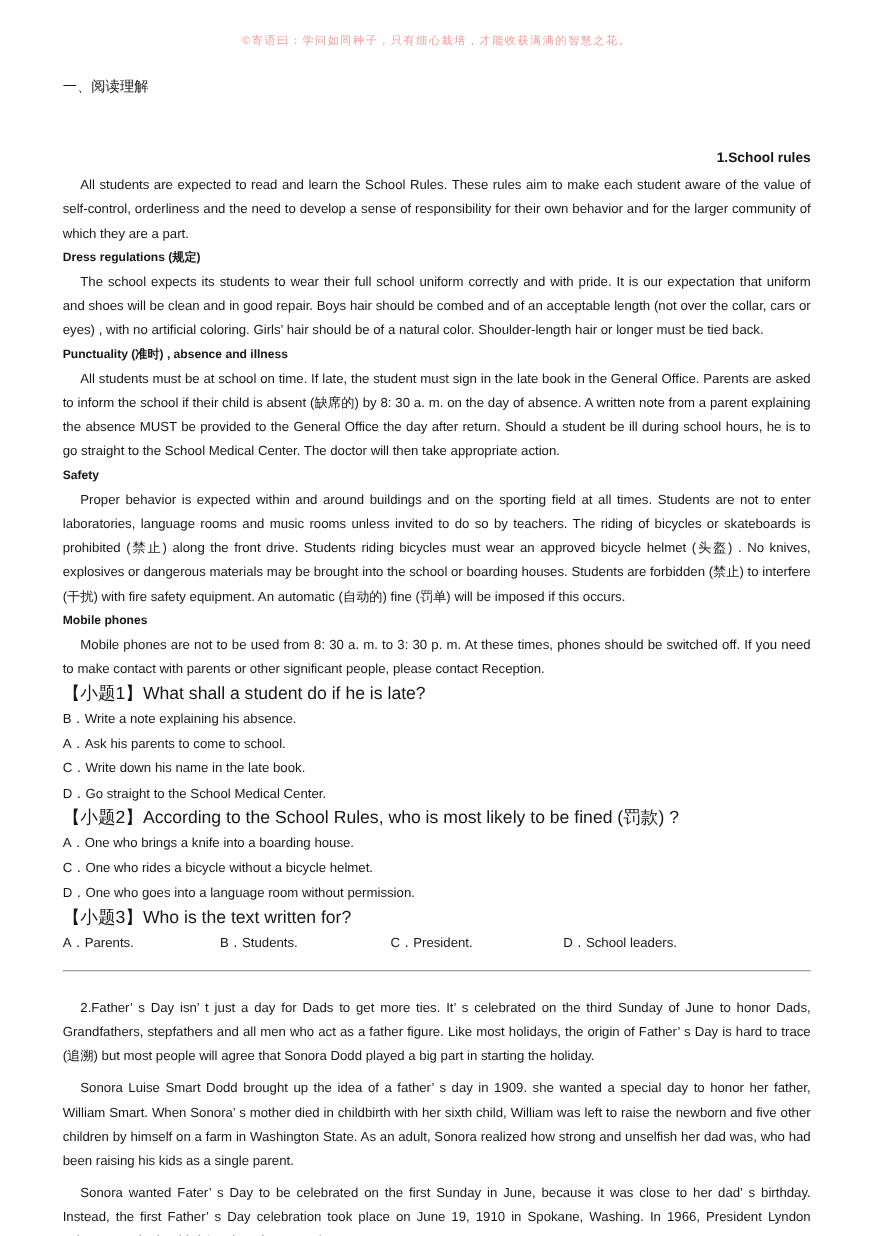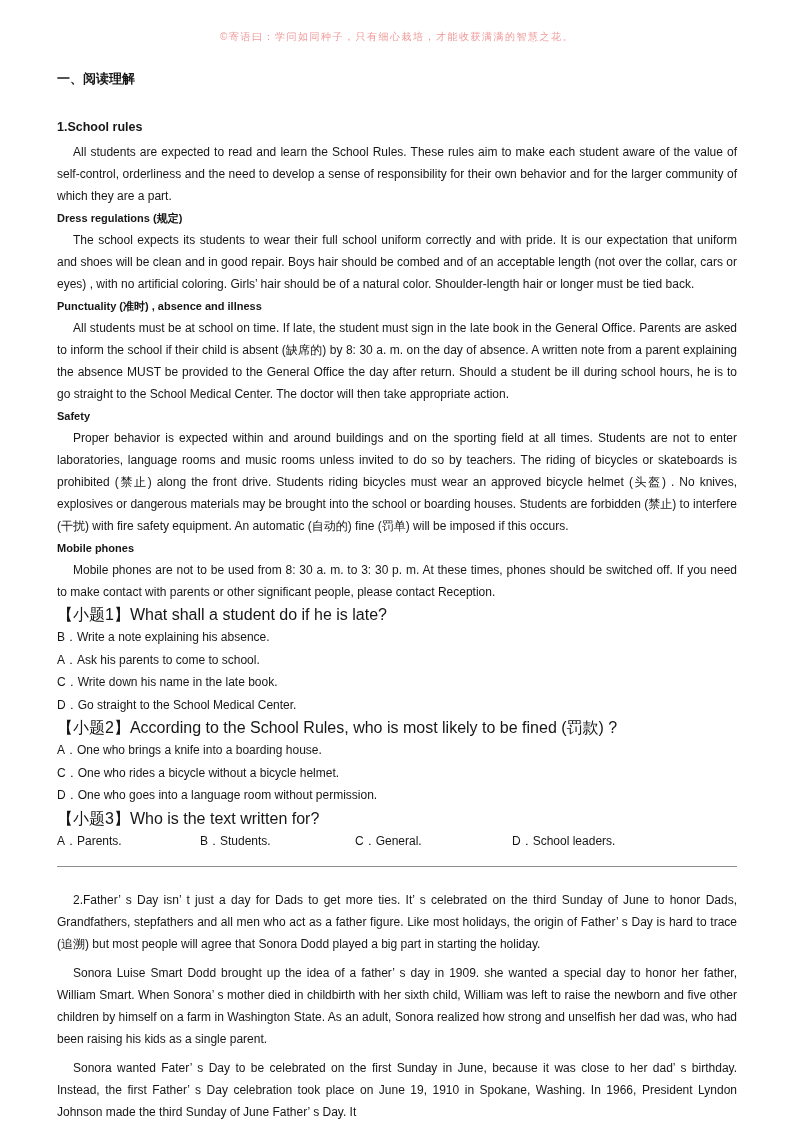--- a/index.html
+++ b/index.html
@@ -30,25 +30,25 @@
   }
   .doc-title {
     text-align: center;
     font-size: 14px;
     font-weight: bold;
     letter-spacing: 0.3px;
     margin-bottom: 8px;
   }
   .section-heading {
     font-size: 13px;
-    font-weight: bold;
-    margin-bottom: 32px;
+    font-weight: normal;
+    margin-bottom: 48px;
   }
   .passage-heading {
-    text-align: left;
+    text-align: right;
     font-size: 12.5px;
     font-weight: bold;
     margin-bottom: 7px;
   }
   .para {
     margin: 0;
     font-size: 12px;
     line-height: 22px;
     text-align: justify;
     text-indent: 16px;
@@ -121,21 +121,21 @@
     <div class="option">A．One who brings a knife into a boarding house.</div>
     <div class="option">C．One who rides a bicycle without a bicycle helmet.</div>
     <div class="option">D．One who goes into a language room without permission.</div>
   </div>
 
   <div class="question">
     <div class="stem">【小题3】Who is the text written for?</div>
     <div class="options-row">
       <span class="opt-a">A．Parents.</span>
       <span class="opt-b">B．Students.</span>
-      <span class="opt-c">C．General.</span>
+      <span class="opt-c">C．President.</span>
       <span class="opt-d">D．School leaders.</span>
     </div>
   </div>
 
   <hr class="divider">
 
   <p class="para p2">2.Father’ s Day isn’ t just a day for Dads to get more ties. It’ s celebrated on the third Sunday of June to honor Dads, Grandfathers, stepfathers and all men who act as a father figure. Like most holidays, the origin of Father’ s Day is hard to trace (追溯) but most people will agree that Sonora Dodd played a big part in starting the holiday.</p>
   <p class="para p2">Sonora Luise Smart Dodd brought up the idea of a father’ s day in 1909. she wanted a special day to honor her father, William Smart. When Sonora’ s mother died in childbirth with her sixth child, William was left to raise the newborn and five other children by himself on a farm in Washington State. As an adult, Sonora realized how strong and unselfish her dad was, who had been raising his kids as a single parent.</p>
   <p class="para p2">Sonora wanted Fater’ s Day to be celebrated on the first Sunday in June, because it was close to her dad’ s birthday. Instead, the first Father’ s Day celebration took place on June 19, 1910 in Spokane, Washing. In 1966, President Lyndon Johnson made the third Sunday of June Father’ s Day. It</p>
 

